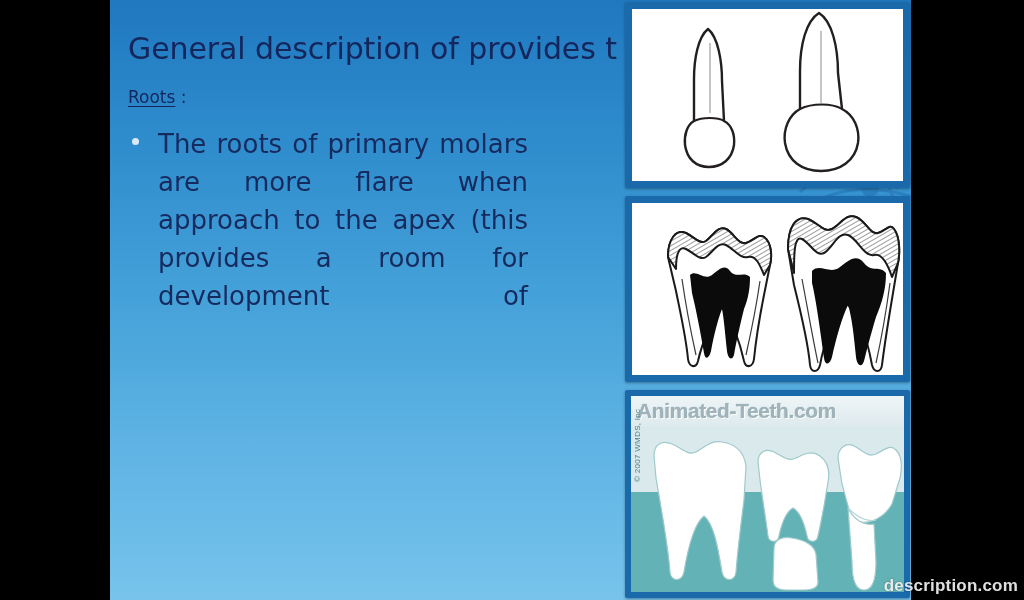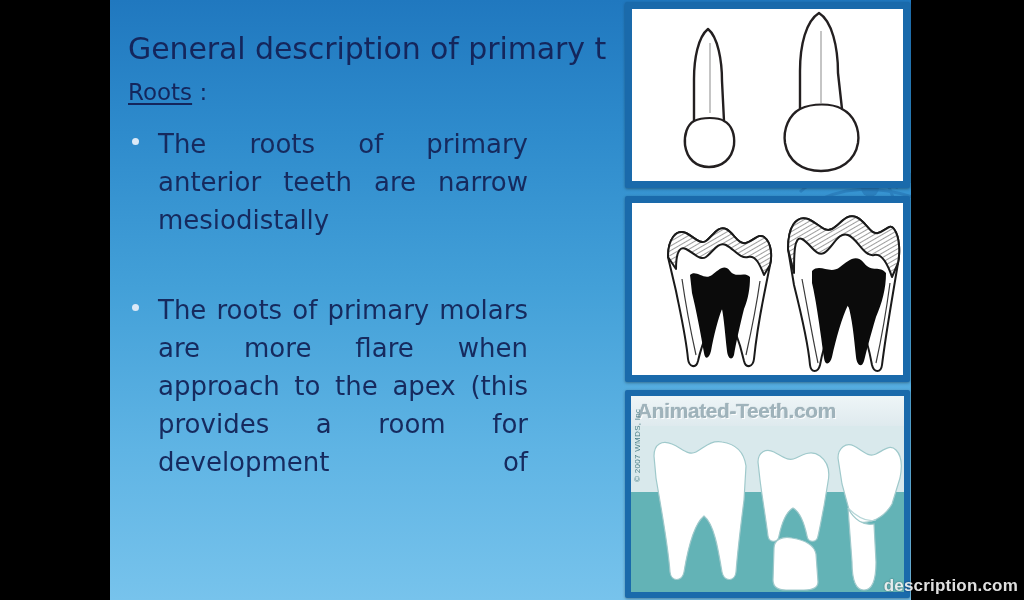--- a/index.html
+++ b/index.html
@@ -58,22 +58,22 @@
     font-size: 30px;
     line-height: 1.05;
     color: #14265c;
     white-space: nowrap;
     letter-spacing: -0.1px;
   }
 
   #subhead {
     position: absolute;
     left: 10px;
-    top: 80px;
-    font-size: 23px;
+    top: 89px;
+    font-size: 17px;
     color: #14265c;
     line-height: 1.05;
   }
   #subhead .u { text-decoration: underline; text-underline-offset: 3px; }
 
   #bullets {
     position: absolute;
     left: 0px;
     top: 125px;
     width: 512px;
@@ -222,30 +222,26 @@
     <svg class="swirl" style="left:560px; top:540px; width:230px; height:60px;" viewBox="0 0 230 60">
       <g fill="none" stroke="#2f89c9" stroke-width="2" opacity=".45">
         <path d="M0 40 C 60 8, 150 10, 228 36"></path>
         <path d="M4 54 C 70 28, 160 26, 230 48"></path>
       </g>
       <circle cx="150" cy="22" r="6" fill="#2f89c9" opacity=".4"></circle>
     </svg>
 
     <div id="text-col">
 
-      <div id="slide-title">General description of primary t</div>
+      <div id="slide-title">General description of provides t</div>
 
       <div id="subhead"><span class="u">Roots</span><span> :</span></div>
 
       <div id="bullets">
 
-        <div class="bullet">
-          <span class="dot"></span>
-          <span class="txt">The roots of primary anterior teeth are narrow mesiodistally</span>
-        </div>
 
 
         <div class="bullet">
           <span class="dot"></span>
           <span class="txt">The roots of primary molars are more flare when approach to the apex (this provides a room for development of</span>
         </div>
 
       </div>
     </div>
 

